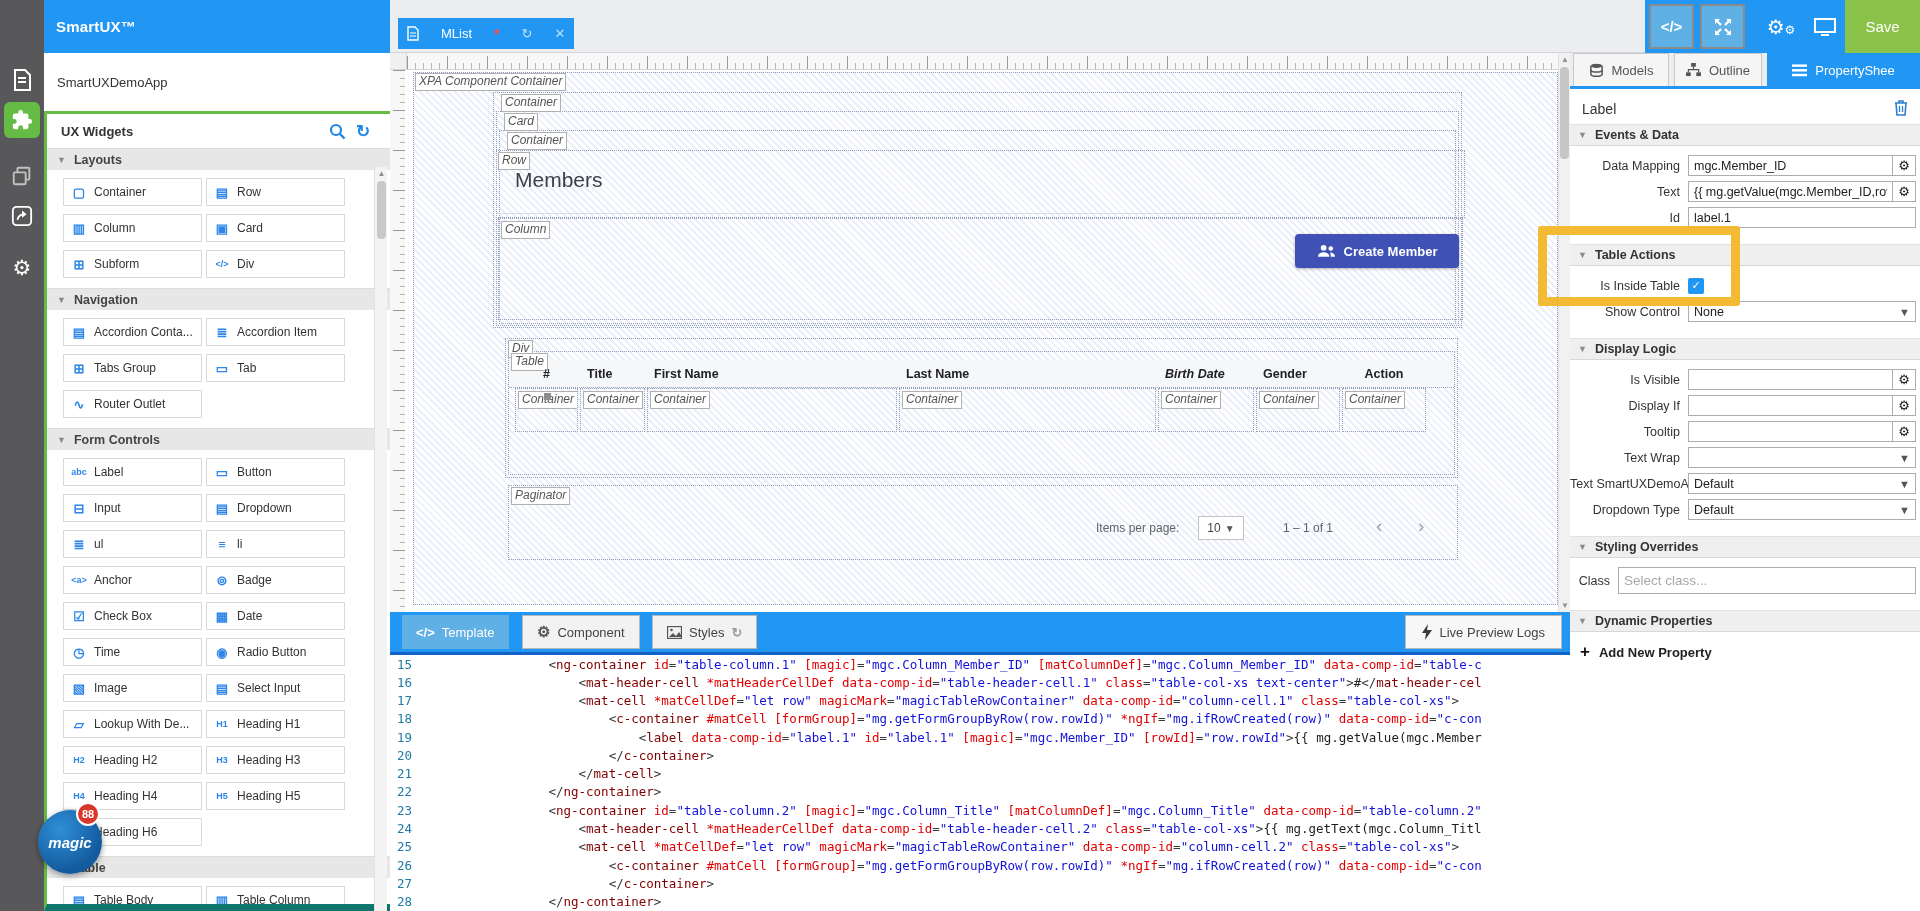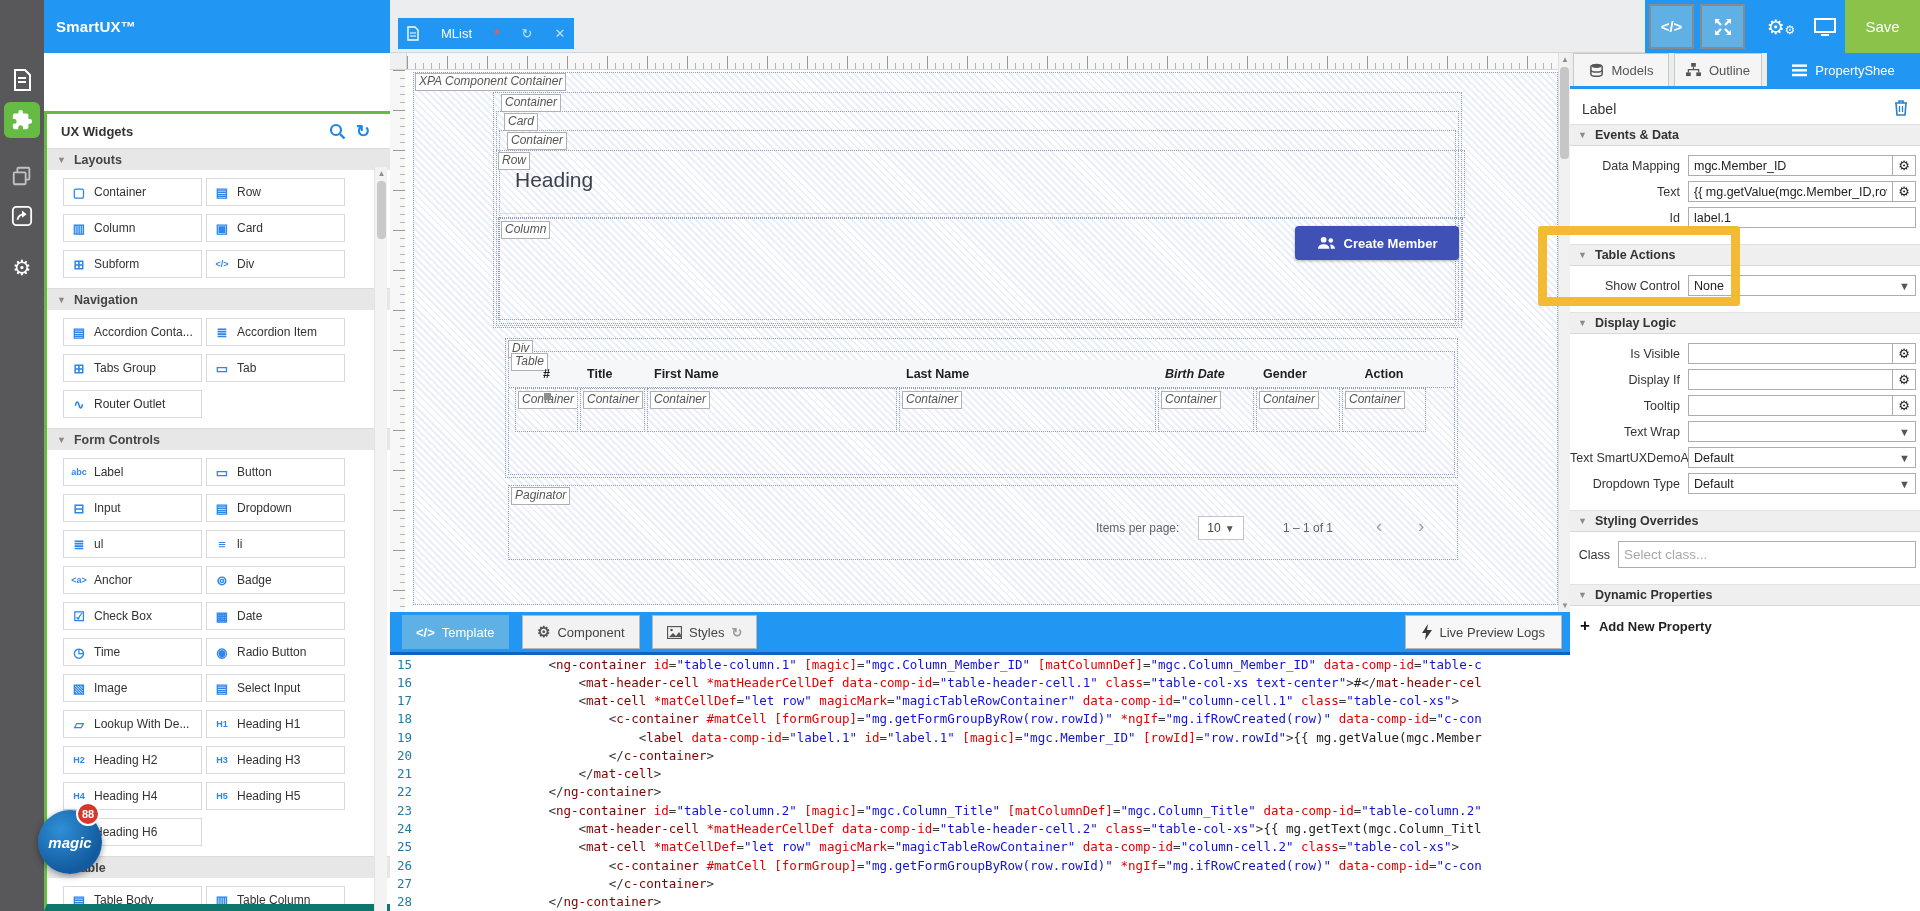--- a/index.html
+++ b/index.html
@@ -95,21 +95,21 @@
     background:repeating-linear-gradient(180deg,#9a9a9a 0 1px,transparent 1px 40px); }
   #surface { left:405px; top:70px; width:1153px; height:542px; background:#fff; overflow:hidden; }
   .hatch { background-color:#fff;
     background-image:repeating-linear-gradient(45deg, rgba(95,130,220,.13) 0 2px, transparent 2px 5px); }
   .dotted { border:1px dotted #93a0bc; }
   .chip { position:absolute; font-size:12px; line-height:1.15; color:#555; background:#fff;
           border:1px solid #b0b0b0; padding:1px 3px; white-space:nowrap; z-index:3;font-style:italic; }
   #members-heading { position:absolute; left:110px; top:98px; font-size:21px; color:#3c4149; }
   #members-divider { position:absolute; left:93px; top:143px; width:742px; height:1px;
                      background:#d8dce4; }
-  #create-member { position:absolute; left:890px; top:156px; width:164px; height:34px;
+  #create-member { position:absolute; left:890px; top:164px; width:164px; height:34px;
                    background:#3f51b5; border-radius:4px; color:#fff; font-size:13px;
                    font-weight:bold; display:flex; align-items:center; justify-content:center;
                    gap:8px; cursor:pointer; box-shadow:0 1px 3px rgba(0,0,0,.3); z-index:4; }
   #table-headband { position:absolute; left:104px; top:290px; width:945px; height:28px;
                     background:#f6f7f9; border-bottom:1px dotted #93a0bc; z-index:2; }
   .th-label { position:absolute; top:297px; font-size:12.5px; font-weight:bold; color:#202124;
               z-index:3; white-space:nowrap; }
   .tcell { position:absolute; top:318px; height:44px; z-index:2; }
   .sel-handle { position:absolute; left:28px; top:4px; width:7px; height:7px;
                 background:#8d8d8d; z-index:5; }
@@ -256,20 +256,23 @@
     <div class="tr-flat" style="left:158px;">
       <svg width="22" height="18" viewBox="0 0 22 18">
           <rect x="1" y="1" width="20" height="13" fill="none" stroke="#fff" stroke-width="2"></rect>
           <path d="M7 17h8" stroke="#fff" stroke-width="2"></path>
         </svg>
     </div>
     <div id="save-btn">Save</div>
   </div>
 
   <div class="abs" id="sidebar">
+    <div id="app-row">
+      <span>SmartUXDemoApp</span>
+    </div>
     <div id="widgets-panel">
       <div id="widgets-header">
         <span id="widgets-title">UX Widgets</span>
         <span class="wh-icon">
           <svg width="17" height="17" viewBox="0 0 17 17">
               <circle cx="7" cy="7" r="5" fill="none" stroke="#1f87e8" stroke-width="2.2"></circle>
               <path d="M11 11l4.5 4.5" stroke="#1f87e8" stroke-width="2.4"></path>
             </svg>
         </span>
         <span class="wh-icon refresh-glyph">↻</span>
@@ -460,21 +463,21 @@
       <div class="hatch dotted" style="position:absolute;left:8px;top:2px;width:1145px;height:533px;"></div>
       <span class="chip" style="left:10px;top:3px;">XPA Component Container</span>
       <div class="dotted" style="position:absolute;left:88px;top:22px;width:969px;height:236px;"></div>
       <div class="dotted" style="position:absolute;left:91px;top:41px;width:963px;height:215px;"></div>
       <div class="dotted" style="position:absolute;left:94px;top:60px;width:957px;height:194px;"></div>
       <span class="chip" style="left:96px;top:24px;">Container</span>
       <span class="chip" style="left:99px;top:43px;">Card</span>
       <span class="chip" style="left:102px;top:62px;">Container</span>
       <div class="dotted" style="position:absolute;left:91px;top:80px;width:969px;height:68px;"></div>
       <span class="chip" style="left:93px;top:82px;">Row</span>
-      <div id="members-heading">Heading</div>
+      <div id="members-heading">Members</div>
       <div id="members-divider"></div>
       <div class="dotted" style="position:absolute;left:93px;top:148px;width:965px;height:102px;"></div>
       <span class="chip" style="left:96px;top:151px;">Column</span>
       <div id="create-member">
         <svg width="19" height="14" viewBox="0 0 20 14">
           <circle cx="7" cy="3.6" r="3" fill="#fff"></circle>
           <circle cx="14.5" cy="4.4" r="2.4" fill="#fff"></circle>
           <path d="M1 13c0-3.2 3-4.7 6-4.7s6 1.5 6 4.7z" fill="#fff"></path>
           <path d="M14 8.6c2.6.2 5 1.6 5 4.4h-4.4" fill="#fff"></path>
         </svg>
@@ -644,20 +647,24 @@
                 <input class="pinput" value="label.1" placeholder="" style="">
               </span>
             </div>
           </div>
           <div class="psec-header">
             <span class="cat-tri">▼</span>
             <span>Table Actions</span>
           </div>
           <div class="psec-rows">
             <div class="prow">
+              <span class="plabel">Is Inside Table</span>
+              <span class="pcheck">✓</span>
+            </div>
+            <div class="prow">
               <span class="plabel">Show Control</span>
               <span class="pselect">
                 <span class="val">None</span>
                 <span class="dd">▼</span>
               </span>
             </div>
           </div>
           <div class="psec-header">
             <span class="cat-tri">▼</span>
             <span>Display Logic</span>

